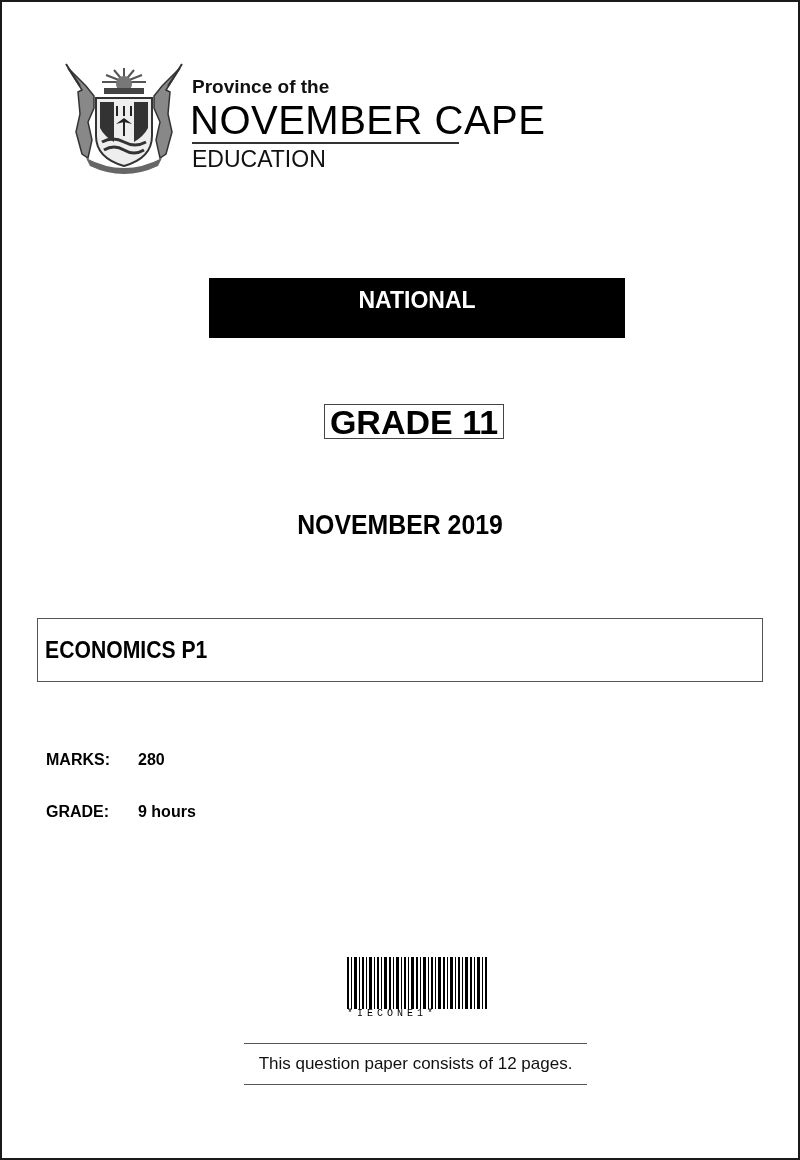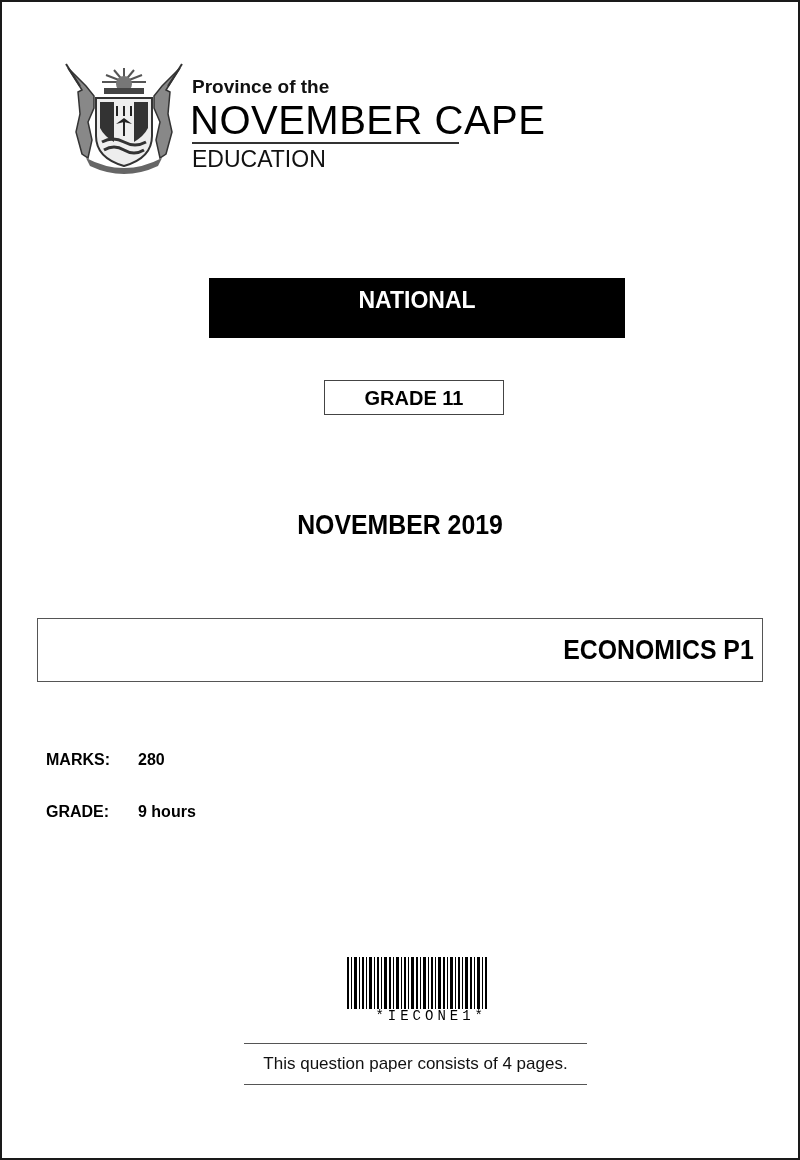--- a/index.html
+++ b/index.html
@@ -6,29 +6,29 @@
     body { width: 800px; height: 1160px; position: relative; overflow: hidden; font-family: "Liberation Sans", sans-serif; color: #000; }
     .page-border { position: absolute; left: 0; top: 0; width: 796px; height: 1156px; border: 2px solid #1a1a1a; box-sizing: content-box; }
     .logo { position: absolute; left: 58px; top: 62px; width: 410px; height: 116px; }
     .crest { position: absolute; left: 0; top: 0; width: 132px; height: 116px; }
     .logo-text { position: absolute; left: 132px; top: 0; }
     .logo-line1 { position: absolute; left: 2px; top: 14px; font-size: 19px; white-space: nowrap; color: #111; font-weight: bold; }
     .logo-line2 { position: absolute; left: 0; top: 36px; font-size: 40px; letter-spacing: 0.5px; white-space: nowrap; color: #000; line-height: 44px; }
     .logo-rule { position: absolute; left: 2px; top: 80px; width: 267px; height: 2px; background: #333; }
     .logo-line3 { position: absolute; left: 2px; top: 84px; font-size: 23px; white-space: nowrap; color: #111; }
     .nsc-banner { position: absolute; left: 198px; top: 278px; width: 416px; height: 60px; background: #000; color: #fff; text-align: center; font-weight: bold; font-size: 23px; line-height: 28px; padding-top: 8px; box-sizing: border-box; margin-left: 11px; }
-    .grade-box { position: absolute; left: 324px; top: 380px; width: 180px; height: 35px; border: 1px solid #444; box-sizing: border-box; text-align: center; font-weight: bold; font-size: 20px; line-height: 34px; }
+    .grade-box { position: absolute; left: 324px; top: 404px; width: 180px; height: 35px; border: 1px solid #444; box-sizing: border-box; text-align: center; font-weight: bold; font-size: 34px; line-height: 34px; }
     .exam-date { position: absolute; left: 0; top: 510px; width: 800px; text-align: center; font-weight: bold; font-size: 27px; transform: scaleX(0.92); transform-origin: center; }
-    .subject-box { position: absolute; left: 37px; top: 618px; width: 726px; height: 64px; border: 1px solid #555; box-sizing: border-box; text-align: right; font-weight: bold; font-size: 27px; line-height: 62px; }
+    .subject-box { position: absolute; left: 37px; top: 618px; width: 726px; height: 64px; border: 1px solid #555; box-sizing: border-box; text-align: left; font-weight: bold; font-size: 23px; line-height: 62px; }
     .subject-box span { display: inline-block; transform: scaleX(0.92); }
     .info-row { position: absolute; left: 46px; font-weight: bold; font-size: 16px; }
     .info-label { position: absolute; left: 0; white-space: nowrap; }
     .info-value { position: absolute; left: 92px; white-space: nowrap; }
     .barcode { position: absolute; left: 347px; top: 957px; width: 140px; height: 52px; }
-    .barcode-text { position: absolute; left: 347px; top: 1008px; width: 140px; text-align: right; font-family: "Liberation Mono", monospace; font-size: 14px; letter-spacing: 4px; }
+    .barcode-text { position: absolute; left: 347px; top: 1008px; width: 140px; text-align: left; font-family: "Liberation Mono", monospace; font-size: 10px; letter-spacing: 4px; }
     .pages-rule { position: absolute; left: 244px; width: 343px; height: 1px; background: #555; }
     .pages-note { position: absolute; left: 244px; top: 1054px; width: 343px; text-align: center; font-size: 17px; color: #111; }
   </style>
 </head>
 <body>
 
 <div class="page-border"></div>
 
 <div class="logo">
   <svg class="crest" viewBox="0 0 132 116" xmlns="http://www.w3.org/2000/svg">
@@ -131,14 +131,14 @@
       <rect x="123" y="0" width="2" height="52"></rect>
     <rect x="127" y="0" width="1" height="52"></rect>
       <rect x="130" y="0" width="3" height="52"></rect>
       <rect x="135" y="0" width="1" height="52"></rect>
     <rect x="138" y="0" width="2" height="52"></rect>
   </g>
 </svg>
 <div class="barcode-text">*IECONE1*</div>
 
 <div class="pages-rule" style="top:1043px;"></div>
-<div class="pages-note">This question paper consists of 4 pages.</div>
+<div class="pages-note">This question paper consists of 12 pages.</div>
 <div class="pages-rule" style="top:1084px;"></div>
 
 </body></html>

